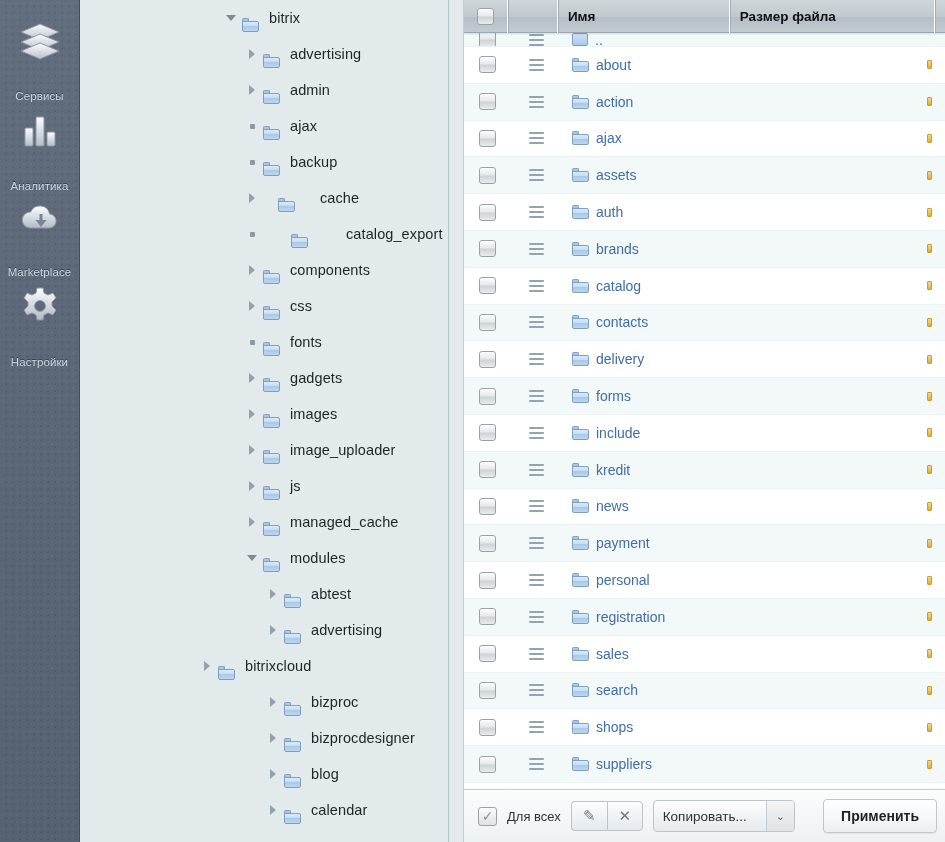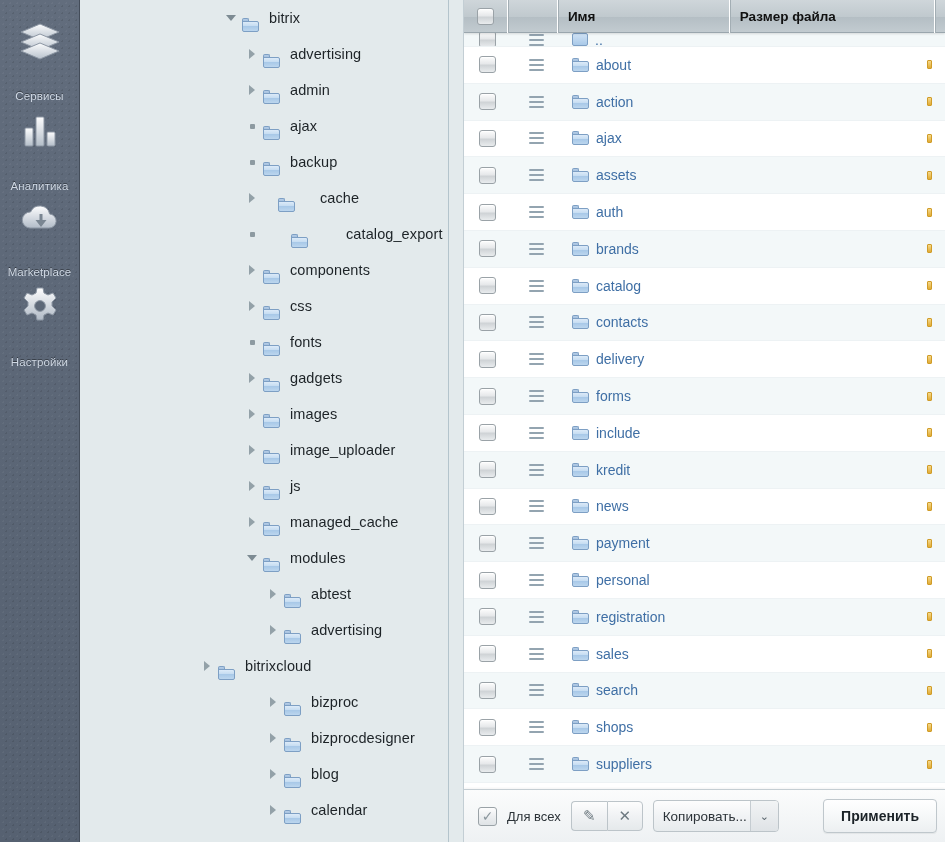--- a/index.html
+++ b/index.html
@@ -159,21 +159,21 @@
   .abar-lbl { font-size: 13px; color: #2c3338; white-space: nowrap; }
   .btngrp { display: flex; }
   .gbtn {
     width: 36px; height: 30px; display: flex; align-items: center; justify-content: center;
     background: linear-gradient(to bottom,#fdfdfd 0%,#f0f2f4 50%,#e5e9eb 100%);
     border: 1px solid #bcc4c9; cursor: pointer; color: #6e7a81; font-size: 15px;
   }
   .gbtn.l { border-radius: 4px 0 0 4px; border-right: 0; }
   .gbtn.r { border-radius: 0 4px 4px 0; }
   .selwrap {
-    position: relative; width: 126px; height: 32px; display: flex;
+    position: relative; width: 142px; height: 32px; display: flex;
     border: 1px solid #bcc4c9; border-radius: 4px; overflow: hidden;
     background: linear-gradient(to bottom,#fdfdfd 0%,#f1f3f5 50%,#e7ebed 100%);
     cursor: pointer;
   }
   .selwrap .txt {
     flex: 1 1 auto; display: flex; align-items: center; padding-left: 9px;
     font-size: 13.5px; color: #2c3338; white-space: nowrap; overflow: hidden;
   }
   .selwrap .arw {
     width: 28px; display: flex; align-items: center; justify-content: center;

